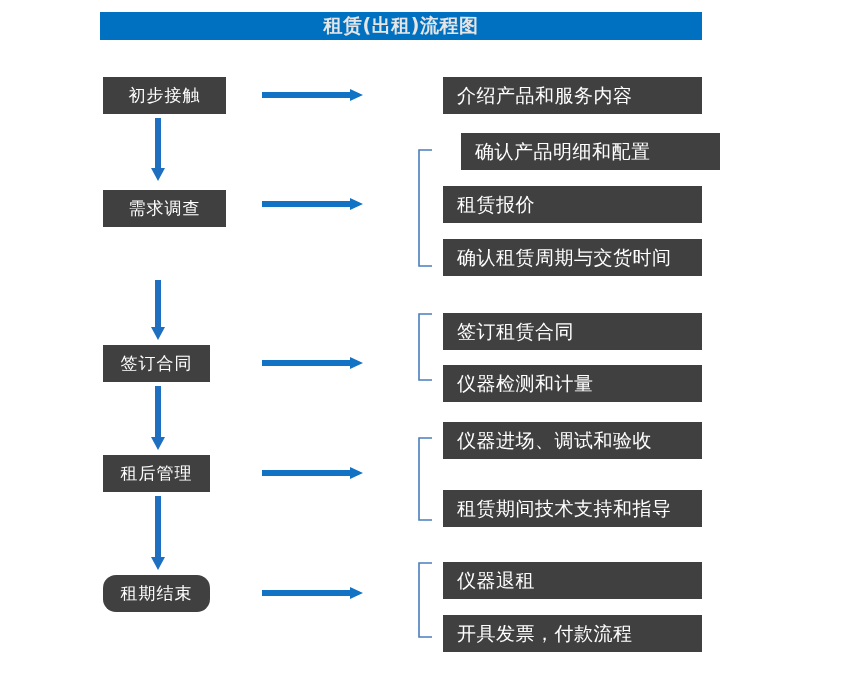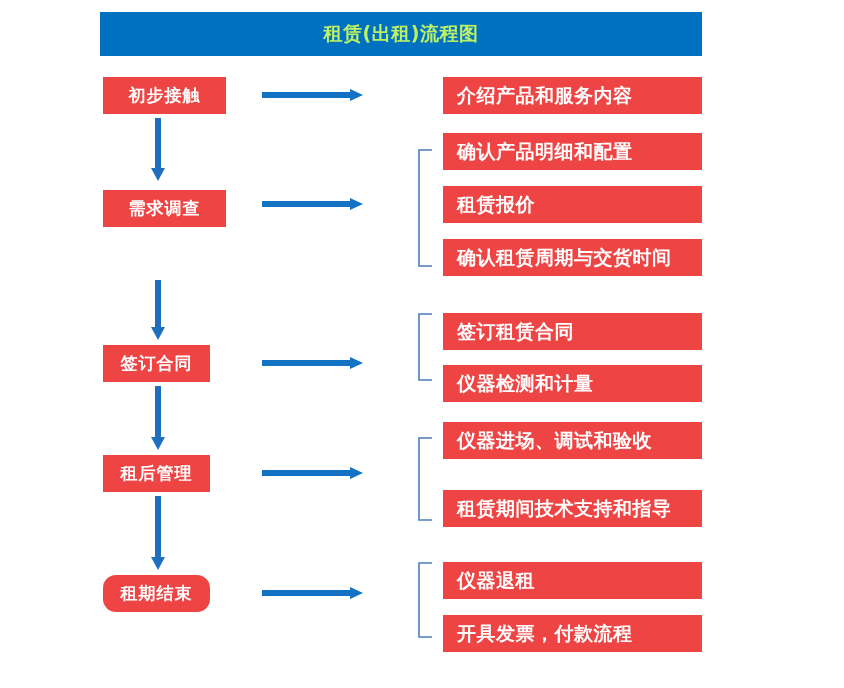--- a/index.html
+++ b/index.html
@@ -20,35 +20,35 @@
     left: 0;
     top: 0;
     width: 844px;
     height: 688px;
   }
   .title-bar {
     position: absolute;
     left: 100px;
     top: 12px;
     width: 602px;
-    height: 44px;
+    height: 28px;
     background: #0070C0;
-    color: #bef264;
+    color: #e5e5e5;
     font-size: 19px;
     font-weight: bold;
     display: flex;
     align-items: center;
     justify-content: center;
     letter-spacing: 0.5px;
   }
   .node {
     position: absolute;
-    background: #ef4444;
+    background: #404040;
     color: #ffffff;
-    font-weight: bold;
+    font-weight: normal;
     display: flex;
     align-items: center;
     height: 37px;
     box-sizing: border-box;
   }
   .stage-node {
     justify-content: center;
     font-size: 17px;
     left: 103px;
     letter-spacing: 1px;
@@ -180,21 +180,21 @@
   </div>
 
   <div class="bracket" style="top:562px; height:76px;">
     <svg width="16" height="76" viewBox="0 0 16 76">
       <path d="M15 1 L2 1 L2 75 L15 75" fill="none" stroke="#4A7EBB" stroke-width="1.6"></path>
     </svg>
   </div>
 
   <div class="node detail-node" style="top:77px;">介绍产品和服务内容</div>
 
-  <div class="node detail-node" style="top:133px;">确认产品明细和配置</div>
+  <div class="node detail-node" style="top:133px;margin-left:18px;">确认产品明细和配置</div>
 
   <div class="node detail-node" style="top:186px;">租赁报价</div>
 
   <div class="node detail-node" style="top:239px;">确认租赁周期与交货时间</div>
 
   <div class="node detail-node" style="top:313px;">签订租赁合同</div>
 
   <div class="node detail-node" style="top:365px;">仪器检测和计量</div>
 
   <div class="node detail-node" style="top:422px;">仪器进场、调试和验收</div>

